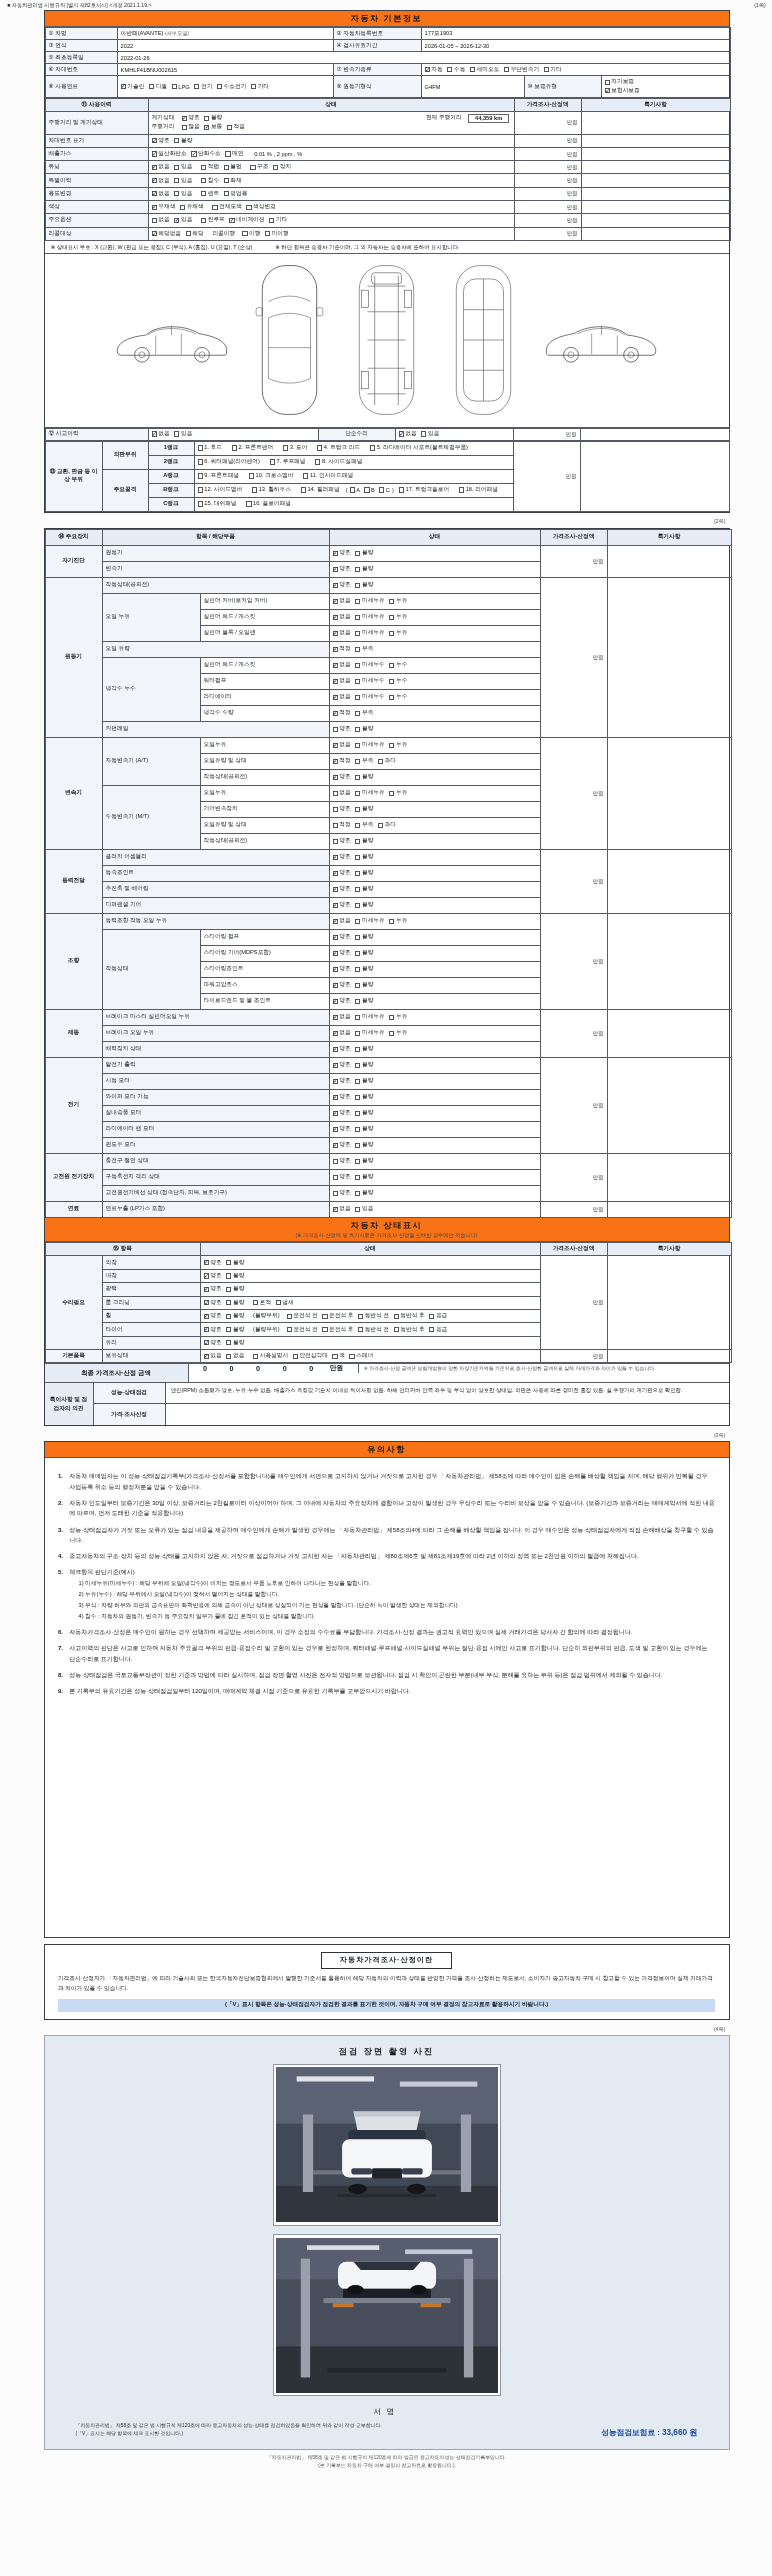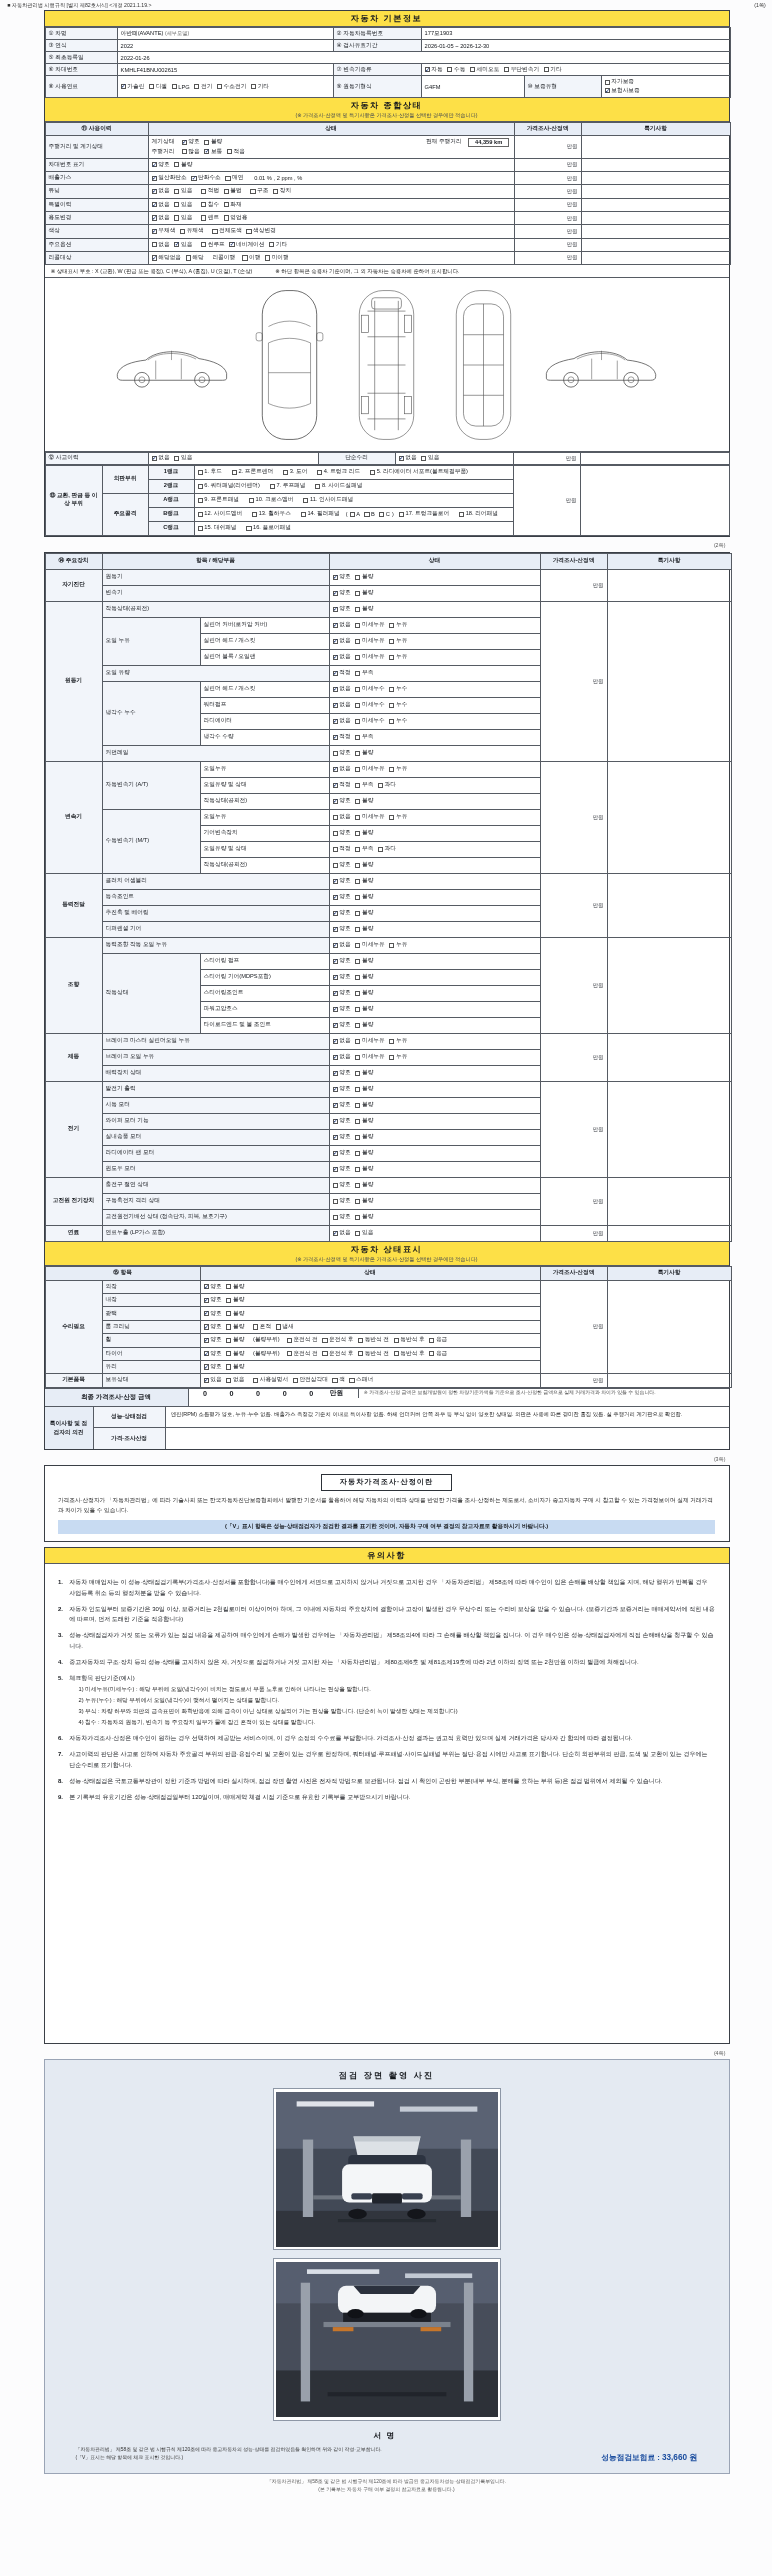--- a/index.html
+++ b/index.html
@@ -1,21 +1,21 @@
 <!DOCTYPE html>
 <html style="font-size:8.2px"><head>
 <meta charset="utf-8">
 <style>
   *{box-sizing:border-box;margin:0;padding:0}
   body{width:773px;font-family:"Liberation Sans","DejaVu Sans",sans-serif;background:#f4f5f7;color:#15181d}
   .canvas{width:773px;height:2576px;margin:0 auto;background:#fcfcfd;overflow:hidden;position:relative}
   .topline{display:flex;justify-content:space-between;padding:2.1px 7.2px 1px;font-size:5.2px;color:#333}
   .sheet{width:686px;margin:0 auto}
   .block{border:0.8px solid #3a3f46;background:#fff;margin-bottom:5.2px}
-  .band{background:#fde047;border-bottom:0.5px solid #565b63;text-align:center;padding:2.1px 3.1px}
+  .band{background:#f97316;border-bottom:0.5px solid #565b63;text-align:center;padding:2.1px 3.1px}
   .band .bt{font-size:8.2px;font-weight:bold;letter-spacing:1.5px}
   .band .bn{font-size:5.2px;color:#3c4350;margin-top:1px}
   table{width:100%;border-collapse:collapse;table-layout:fixed}
   td{border:0.5px solid #565b63;font-size:5.7px;padding:1.5px 3.1px;vertical-align:middle;text-align:left}
   td.hd{background:#e7edf6;text-align:center;font-weight:bold;padding:2.1px 1px}
   td.lab{background:#f2f5fa}
   td.glab{background:#f2f5fa;text-align:center;font-weight:bold}
   td.price{text-align:right;color:#30343b;font-size:5.4px}
   .dim{color:#666;font-size:5.2px}
   
@@ -70,21 +70,21 @@
   
   .pricing{padding:6.2px 13.4px 7.2px}
   .pi-title{width:max-content;margin:1px auto 5.2px;border:0.8px solid #2c3138;padding:2.6px 17.5px;font-size:7.2px;font-weight:bold;letter-spacing:1px}
   .pi-text{font-size:5.7px;line-height:1.7;color:#222;margin-bottom:5.2px}
   .pi-hl{background:#c8dbf2;text-align:center;font-size:5.7px;padding:2.6px 4.1px;font-weight:bold}
   
   .photo-panel{background:#e4eaf2;border:0.8px solid #9aa4b5;padding:9.3px 0 7.2px;margin-bottom:4.1px}
   .pp-title{text-align:center;font-size:8.2px;font-weight:bold;letter-spacing:2.1px;margin-bottom:7.2px}
   .photo{width:228px;margin:0 auto 8.2px;background:#fff;border:0.5px solid #8d97a6;padding:2.6px}
   .photo svg{display:block}
-  .sign-title{text-align:center;font-size:7.7px;font-weight:bold;letter-spacing:5.2px;margin:10.3px 0 5.2px}
+  .sign-title{text-align:center;font-size:7.7px;font-weight:normal;letter-spacing:5.2px;margin:10.3px 0 5.2px}
   .sign-row{display:flex;align-items:flex-end;justify-content:space-between;padding:0 31px 3px}
   .sign-lines{font-size:4.9px;color:#333;line-height:1.7;max-width:422px}
   .fee{font-size:7.7px;font-weight:bold;color:#1d4fa0;white-space:nowrap}
   .fee-val{font-size:8.2px}
   .footer{text-align:center;font-size:4.9px;color:#555;line-height:1.7;padding-bottom:4.1px}
 </style>
 </head>
 <body>
 
 <div class="canvas">
@@ -138,24 +138,20 @@
             <td>G4FM</td>
             <td class="lab">⑩ 보증유형</td>
             <td class="stack">
                 <span class="cb"><i></i>자가보증</span>
                 <span class="cb on"><i></i>보험사보증</span>
               </td>
           </tr>
         </tbody>
       </table>
 
-      <div class="band">
-        <div class="bt">자동차 종합상태</div>
-        <div class="bn">(※ 가격조사·산정액 및 특기사항은 가격조사·산정을 선택한 경우에만 적습니다)</div>
-      </div>
       <table class="comp">
         <colgroup>
             <col style="width:103px">
             <col style="width:366px">
             <col style="width:67px">
             <col style="width:149px">
           </colgroup>
         <thead>
           <tr>
             <td class="hd">⑪ 사용이력</td>
@@ -899,26 +895,20 @@
             </div>
             <div class="op-row">
               <div class="op-lab">가격·조사산정</div>
               <div class="op-text"></div>
             </div>
           </div>
       </div>
     </section>
     <div class="pagemark">(3쪽)</div>
 
-    <section class="block pricing">
-      <div class="pi-title">자동차가격조사·산정이란</div>
-      <div class="pi-text">가격조사·산정자가 「자동차관리법」에 따라 기술사회 또는 한국자동차진단보증협회에서 발행한 기준서를 활용하여 해당 자동차의 이력과 상태를 반영한 가격을 조사·산정하는 제도로서, 소비자가 중고자동차 구매 시 참고할 수 있는 가격정보이며 실제 거래가격과 차이가 있을 수 있습니다.</div>
-      <div class="pi-hl">(「V」표시 항목은 성능·상태점검자가 점검한 결과를 표기한 것이며, 자동차 구매 여부 결정의 참고자료로 활용하시기 바랍니다.)</div>
-    </section>
-
     <section class="block">
       <div class="band">
         <div class="bt">유의사항</div>
       </div>
       <div class="notice-list" id="notice-list">
           <div class="notice-item">
             <span class="n-no">1.</span>
             <span class="n-tx">자동차 매매업자는 이 성능·상태점검기록부(가격조사·산정서를 포함합니다)를 매수인에게 서면으로 고지하지 않거나 거짓으로 고지한 경우 「자동차관리법」 제58조에 따라 매수인이 입은 손해를 배상할 책임을 지며, 해당 행위가 반복될 경우 사업등록 취소 등의 행정처분을 받을 수 있습니다.</span>
           </div>
           <div class="notice-item">
@@ -952,20 +942,26 @@
           <div class="notice-item">
             <span class="n-no">8.</span>
             <span class="n-tx">성능·상태점검은 국토교통부장관이 정한 기준과 방법에 따라 실시하며, 점검 장면 촬영 사진은 전자적 방법으로 보관됩니다. 점검 시 확인이 곤란한 부분(내부 부식, 분해를 요하는 부위 등)은 점검 범위에서 제외될 수 있습니다.</span>
           </div>
           <div class="notice-item">
             <span class="n-no">9.</span>
             <span class="n-tx">본 기록부의 유효기간은 성능·상태점검일부터 120일이며, 매매계약 체결 시점 기준으로 유효한 기록부를 교부받으시기 바랍니다.</span>
           </div>
         </div>
     </section>
+
+    <section class="block pricing">
+      <div class="pi-title">자동차가격조사·산정이란</div>
+      <div class="pi-text">가격조사·산정자가 「자동차관리법」에 따라 기술사회 또는 한국자동차진단보증협회에서 발행한 기준서를 활용하여 해당 자동차의 이력과 상태를 반영한 가격을 조사·산정하는 제도로서, 소비자가 중고자동차 구매 시 참고할 수 있는 가격정보이며 실제 거래가격과 차이가 있을 수 있습니다.</div>
+      <div class="pi-hl">(「V」표시 항목은 성능·상태점검자가 점검한 결과를 표기한 것이며, 자동차 구매 여부 결정의 참고자료로 활용하시기 바랍니다.)</div>
+    </section>
     <div class="pagemark">(4쪽)</div>
 
     <section class="photo-panel">
       <div class="pp-title">점검 장면 촬영 사진</div>
 
       <div class="photo">
         <svg width="222" height="155" viewBox="0 0 430 300">
           <rect width="430" height="300" fill="#4b5260"></rect>
           <rect width="430" height="110" fill="#5a6273"></rect>
           <rect x="40" y="18" width="150" height="10" fill="#eef2f7" opacity="0.9"></rect>

